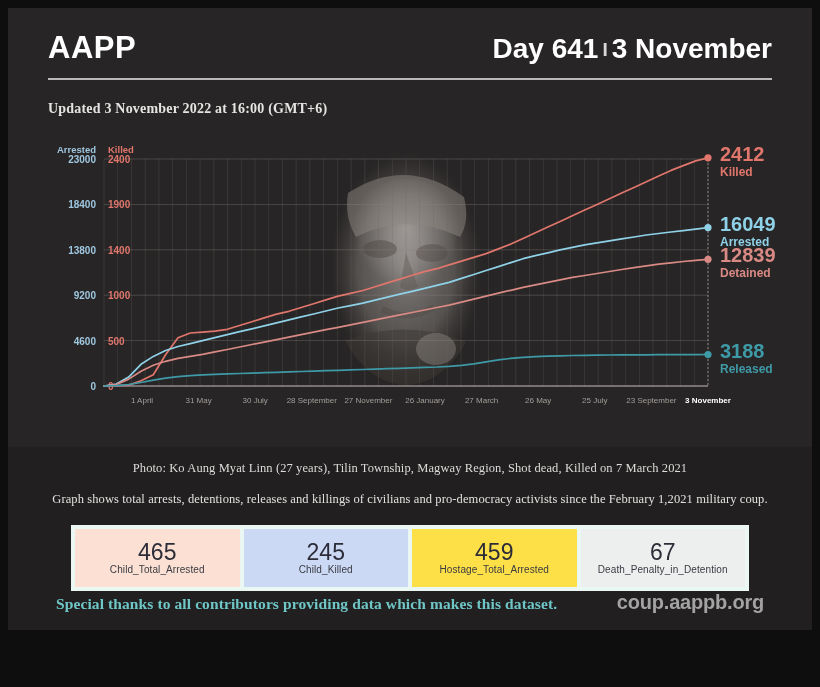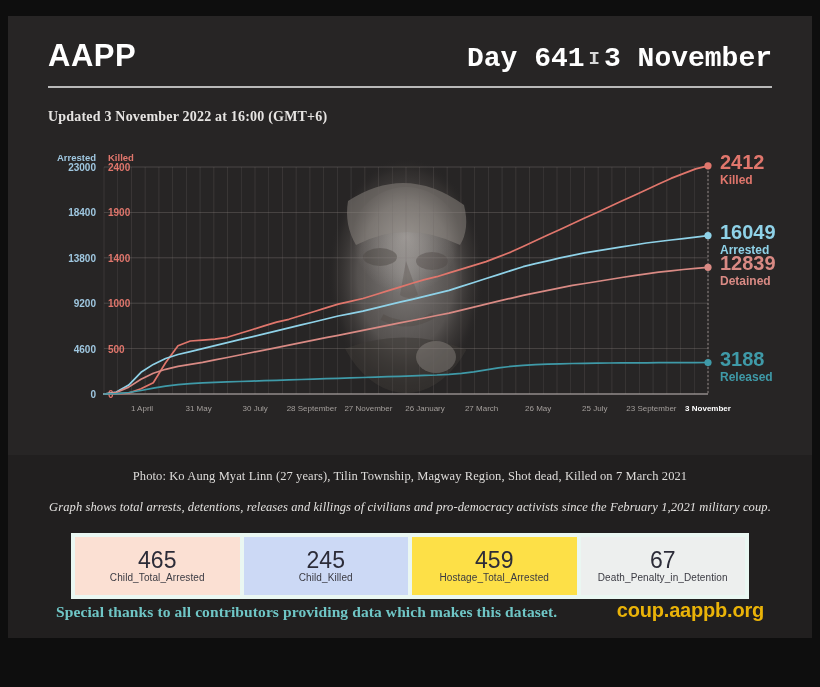--- a/index.html
+++ b/index.html
@@ -4,21 +4,21 @@
 <style>
   * { box-sizing: border-box; margin: 0; padding: 0; }
   html, body {
     width: 820px; height: 687px;
     background: #0e0e0e;
     font-family: "Liberation Sans", sans-serif;
     overflow: hidden;
   }
   .poster {
     position: absolute;
-    left: 8px; top: 16px;
+    left: 8px; top: 8px;
     width: 804px; height: 593px;
     background: #272525;
     display: flex;
     flex-direction: column;
   }
 
   
   .header {
     padding: 22px 40px 0 40px;
   }
@@ -28,21 +28,21 @@
     justify-content: space-between;
   }
   .brand {
     font-family: "Liberation Sans", sans-serif;
     font-weight: bold;
     font-size: 31px;
     letter-spacing: 0.5px;
     color: #ffffff;
   }
   .day-title {
-    font-family: Liberation Mono, monospace;
+    font-family: Liberation Sans, sans-serif;
     font-weight: bold;
     font-size: 28px;
     color: #ffffff;
     white-space: nowrap;
   }
   .day-sep {
     font-size: 19px;
     color: #d8d8d8;
     padding: 0 4px;
     position: relative;
@@ -90,21 +90,20 @@
     text-align: center;
     font-family: "Liberation Serif", serif;
     font-size: 12.5px;
     color: #dedcda;
     letter-spacing: 0.1px;
   }
   .graph-note {
     margin-top: 16px;
     text-align: center;
     font-family: "Liberation Serif", serif;
-    font-style: italic;
     font-size: 12.5px;
     color: #e3e1df;
     letter-spacing: 0.1px;
   }
 
   
   .stats-strip {
     margin: 18px auto 0 auto;
     width: 678px;
     background: #eaf7f2;
@@ -147,21 +146,21 @@
     font-family: "Liberation Serif", serif;
     font-weight: bold;
     font-size: 15.5px;
     color: #6fc6c6;
     letter-spacing: 0.1px;
   }
   .site {
     font-family: "Liberation Sans", sans-serif;
     font-weight: bold;
     font-size: 20px;
-    color: #eab308;
+    color: #a3a3a3;
     letter-spacing: -0.2px;
   }
 
   
   .ax-head { font-family: "Liberation Sans", sans-serif; font-size: 9.5px; font-weight: bold; }
   .ax-tick { font-family: "Liberation Sans", sans-serif; font-size: 10px; font-weight: bold; }
   .x-tick   { font-family: "Liberation Sans", sans-serif; font-size: 8px; fill: #a49f9c; }
   .x-tick-last { font-family: "Liberation Sans", sans-serif; font-size: 8px; font-weight: bold; fill: #ffffff; }
   .endval  { font-family: "Liberation Sans", sans-serif; font-size: 20px; font-weight: bold; }
   .endlbl  { font-family: "Liberation Sans", sans-serif; font-size: 12px; font-weight: bold; }

